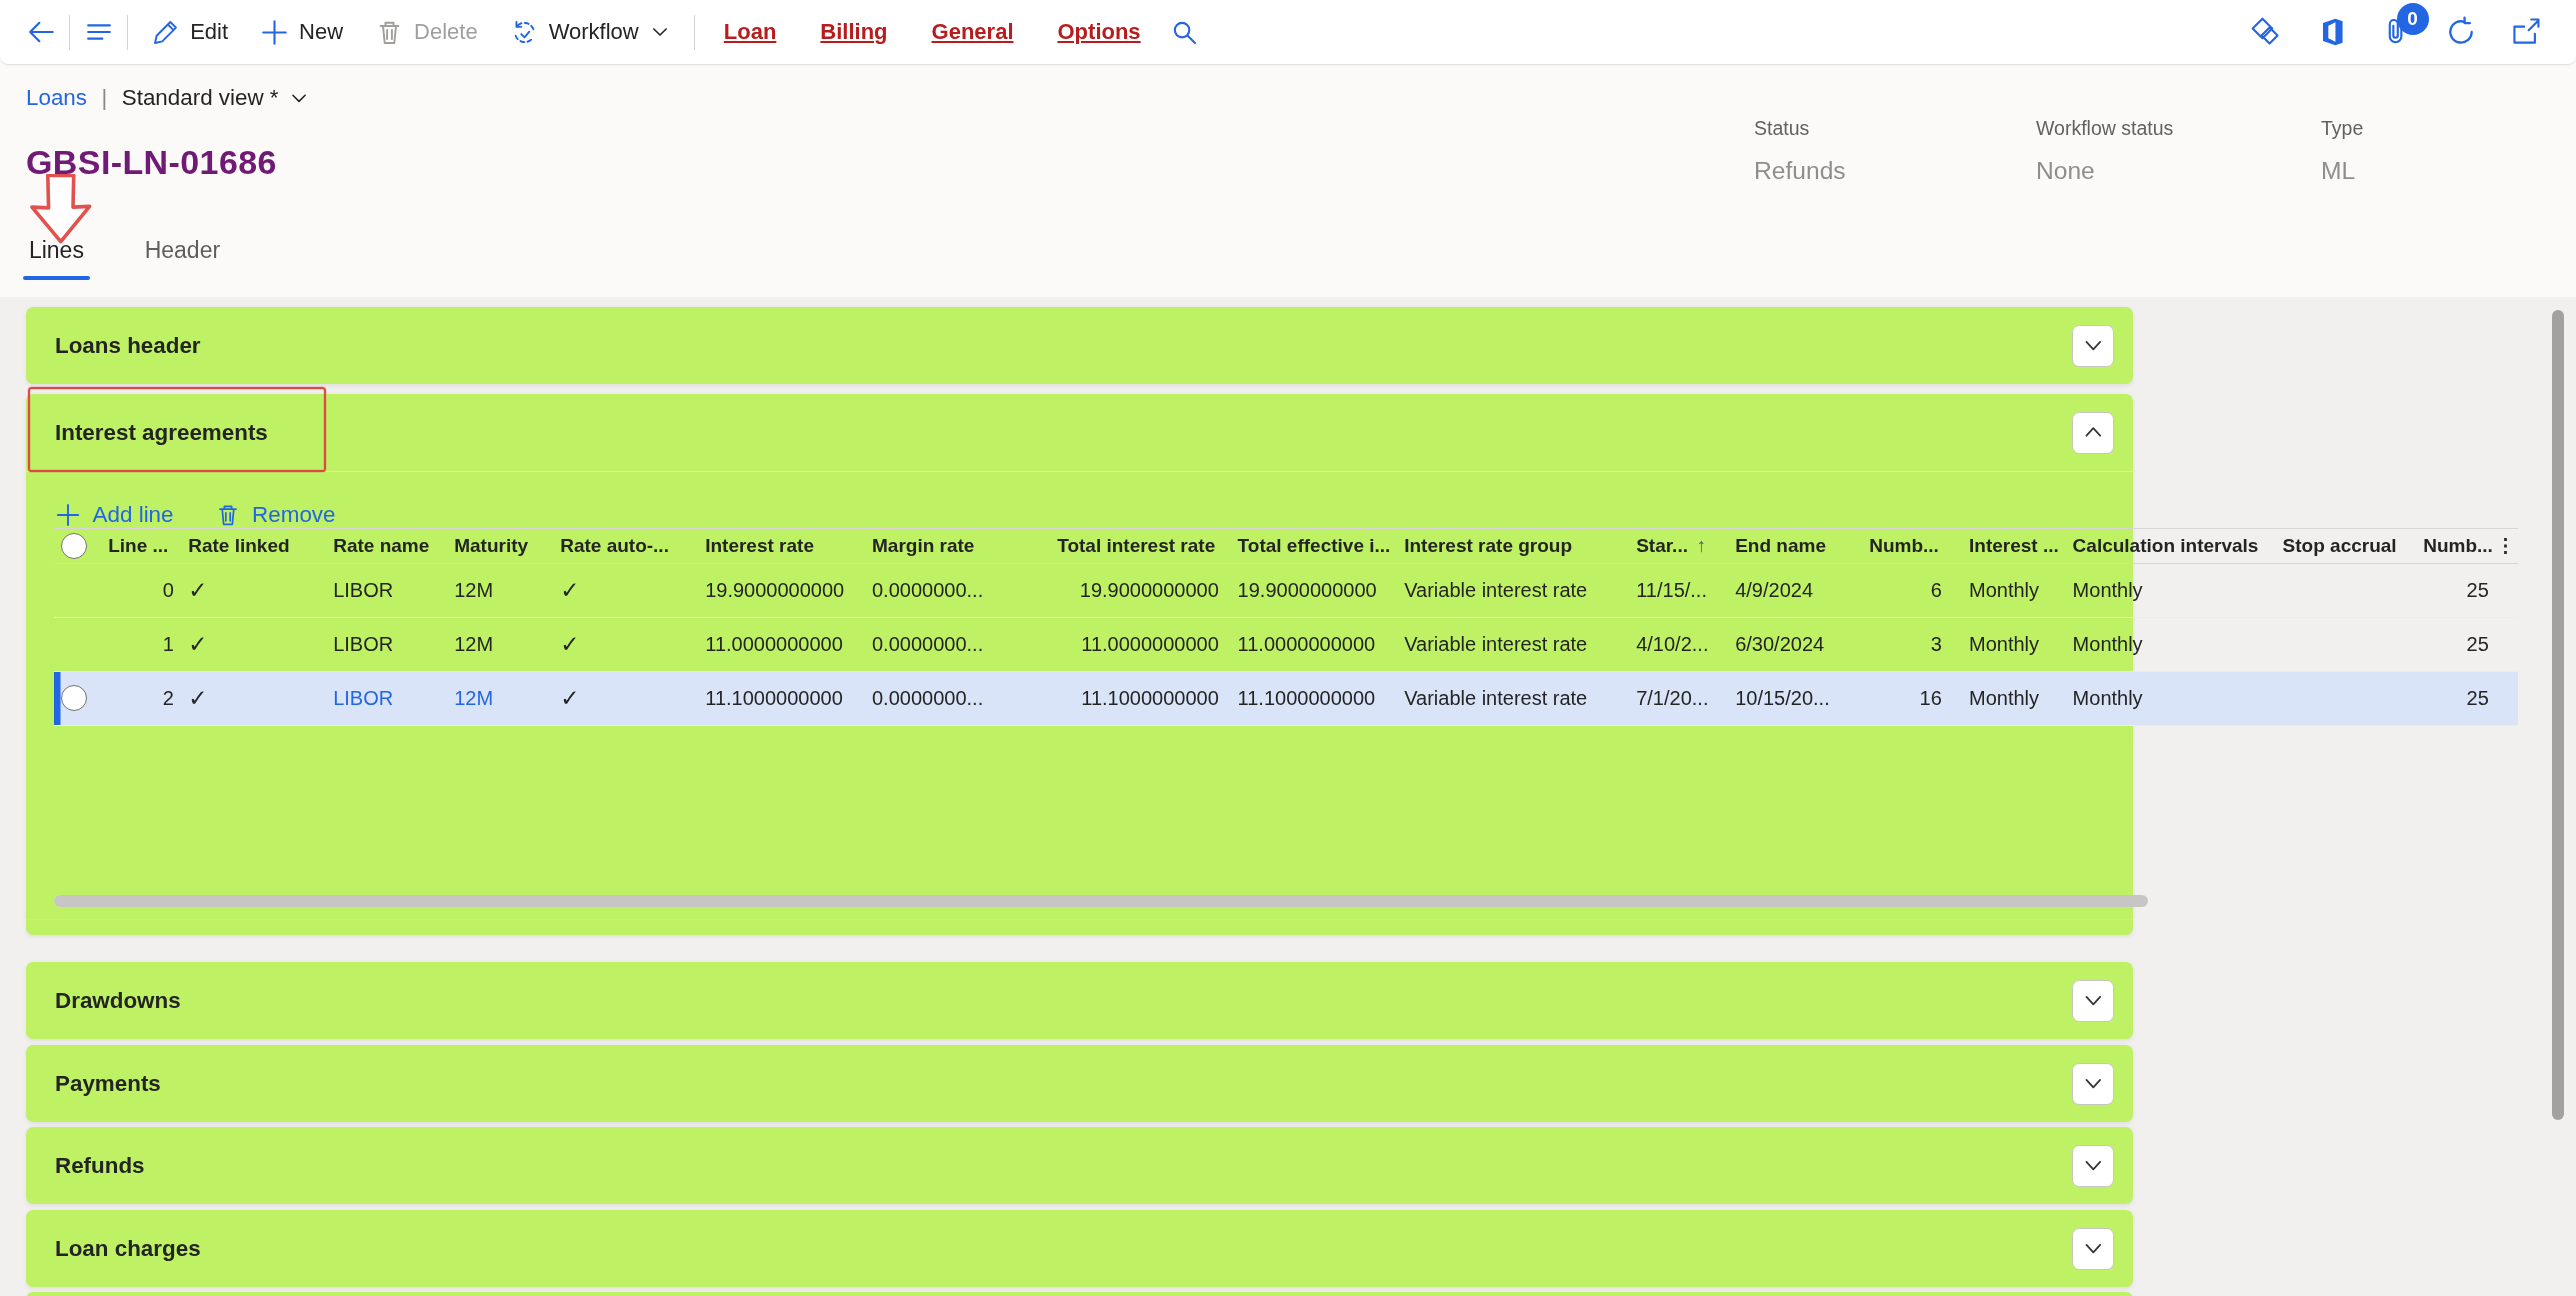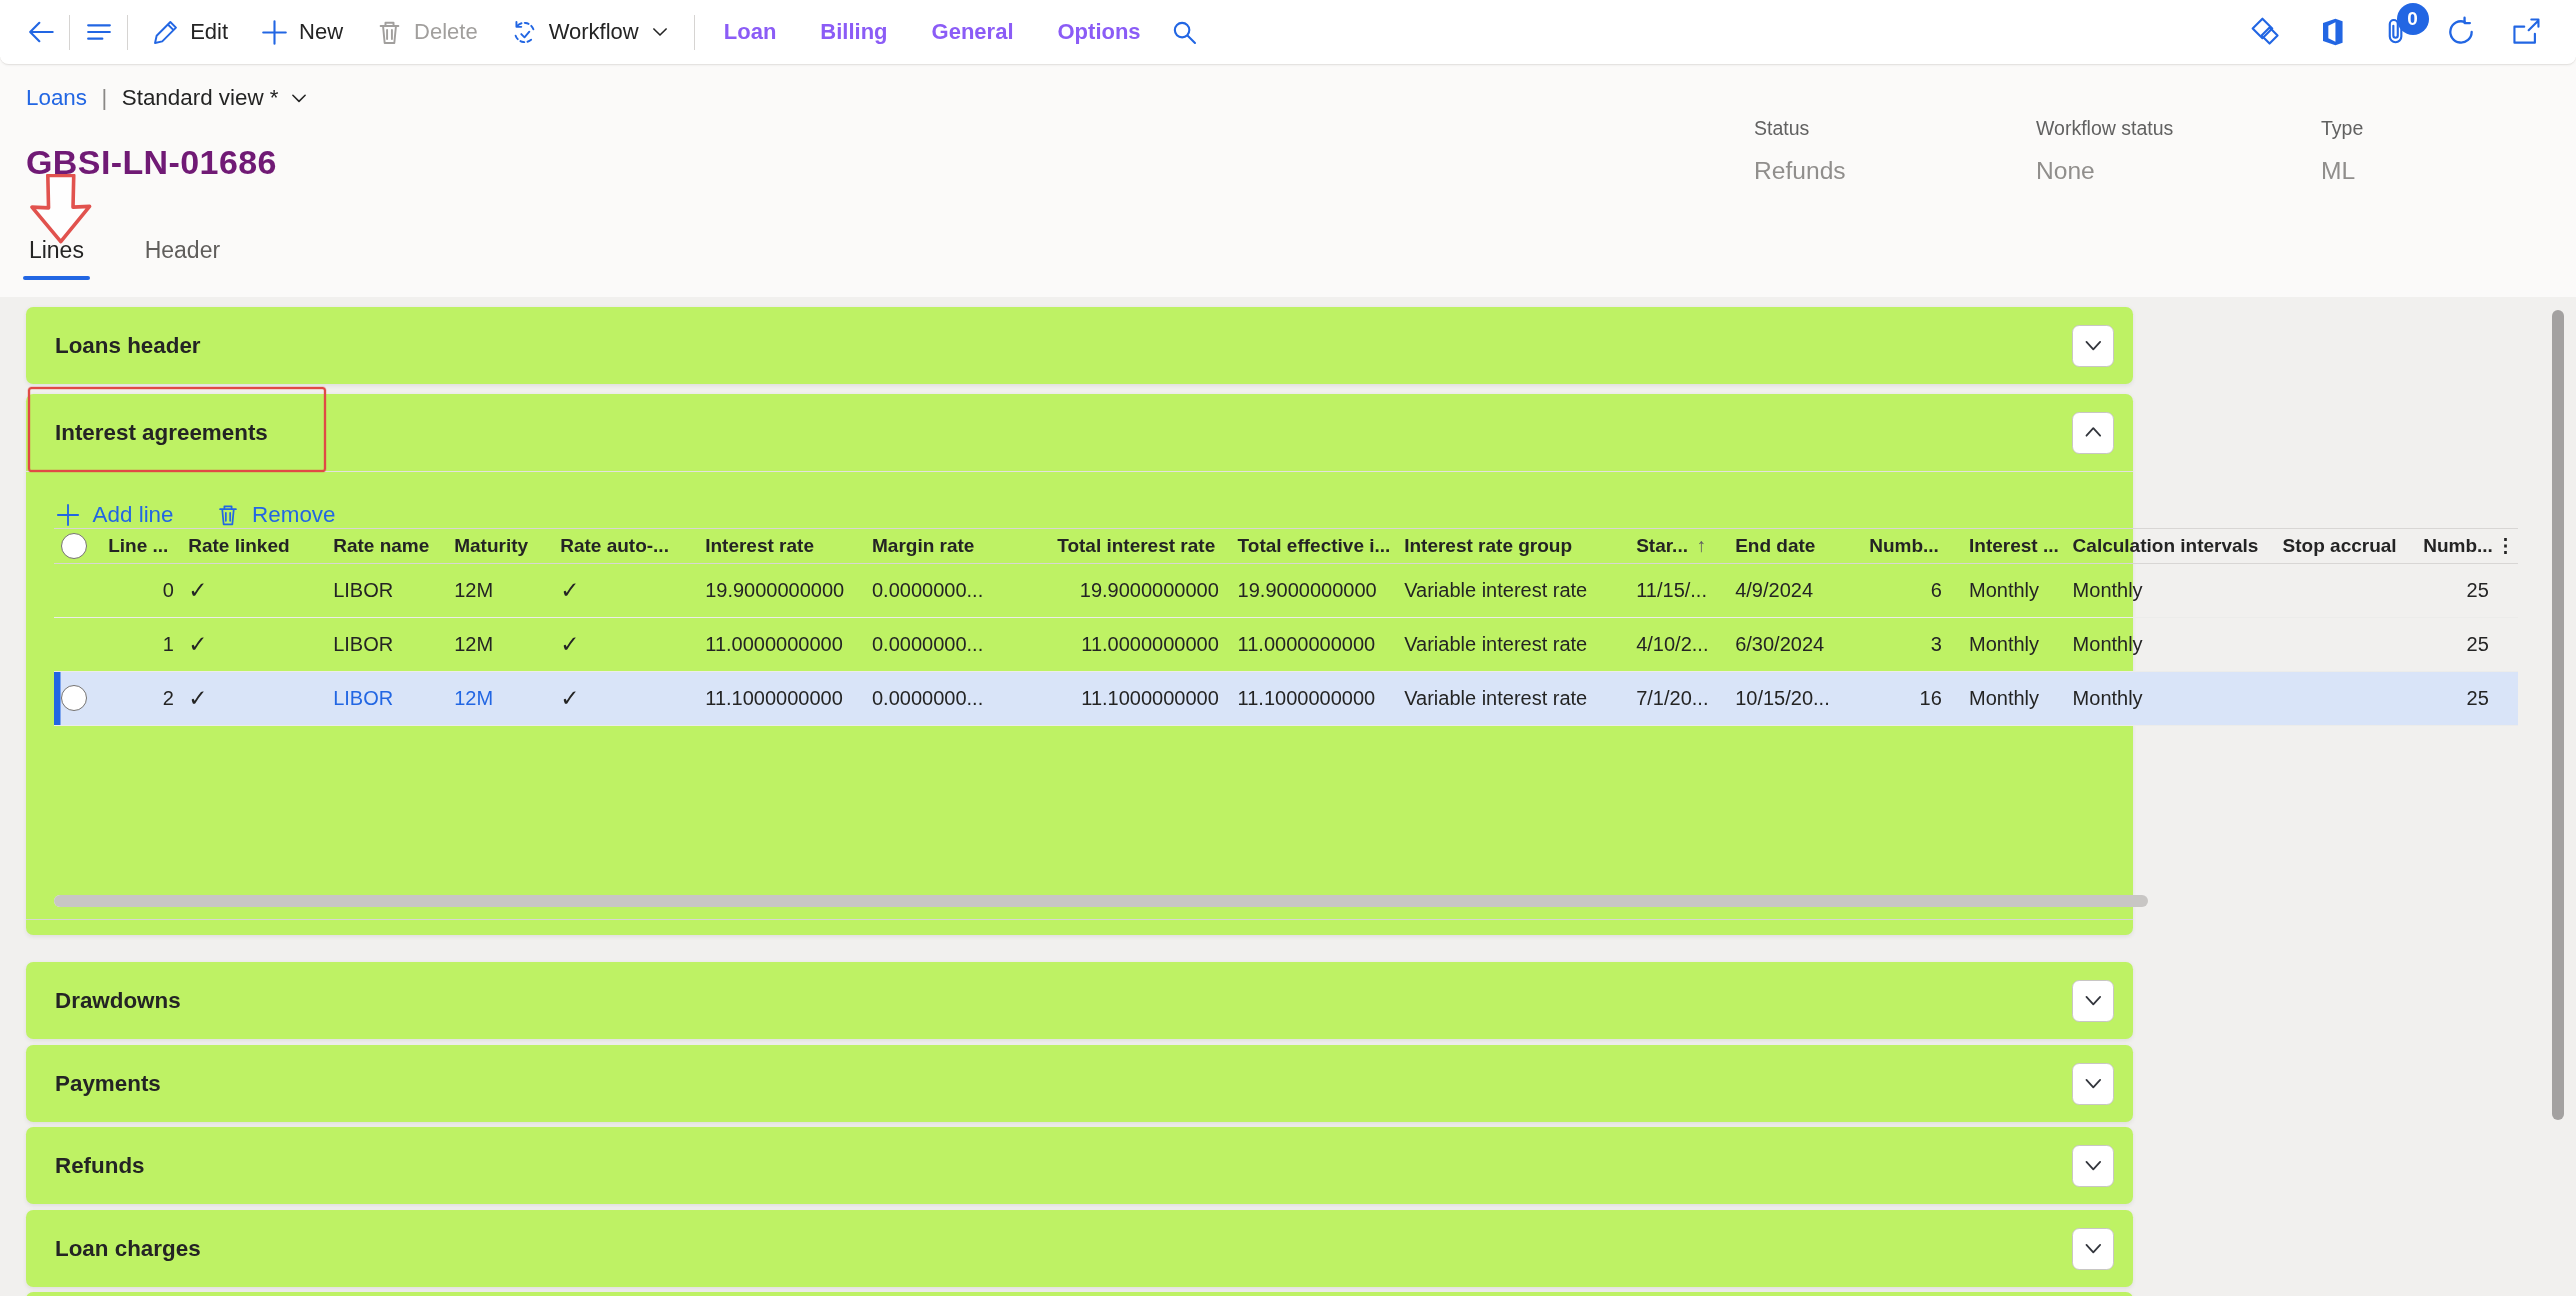--- a/index.html
+++ b/index.html
@@ -21,21 +21,21 @@
     border-radius:0 0 8.7px 8.7px;
     display:flex; align-items:center; padding:0 19px;
     box-shadow:0 0.7px 2.2px rgba(0,0,0,.04);
     z-index:5;
   }
   .tb-btn { display:flex; align-items:center; gap:10px; font-size:22px; color:#242424;
     padding:0 16px; height:46px; border-radius:4.3px; cursor:pointer; white-space:nowrap; }
   .tb-btn.disabled { color:#a19f9d; }
   .tb-icon-btn { display:flex; align-items:center; justify-content:center; width:43px; height:46px; border-radius:4.3px; cursor:pointer; }
   .tb-divider { width:0.7px; height:35px; background:#d6d4d2; margin:0 7.2px; }
-  .tb-menu { font-size:22px; font-weight:600; color:#8b5cf6; padding:0 22px; height:46px; display:flex; align-items:center; cursor:pointer; white-space:nowrap; }
+  .tb-menu { font-size:22px; font-weight:600; color:#b91c1c; padding:0 22px; height:46px; display:flex; align-items:center; cursor:pointer; white-space:nowrap;text-decoration:underline; }
   .tb-right { margin-left:auto; display:flex; align-items:center; gap:22px; padding-right:10px; }
   .tb-right .tb-icon-btn { position:relative; }
   .badge {
     position:absolute; top:-5.8px; right:-11.6px; min-width:32px; height:32px; border-radius:16px;
     background:#2266e3; color:#fff; font-size:19px; font-weight:700;
     display:flex; align-items:center; justify-content:center; padding:0 5.8px;
   }
   svg.ic { display:block; }
 
   
@@ -325,21 +325,21 @@
           <th>Rate linked</th>
           <th>Rate name</th>
           <th>Maturity</th>
           <th>Rate auto-...</th>
           <th class="al-r">Interest rate</th>
           <th class="pad-30">Margin rate</th>
           <th class="al-r">Total interest rate</th>
           <th class="pad-16">Total effective i...</th>
           <th>Interest rate group</th>
           <th><span>Star...</span><span class="sort-arrow">↑</span></th>
-          <th>End date</th>
+          <th>End name</th>
           <th class="al-r">Numb...</th>
           <th class="pad-28">Interest ...</th>
           <th class="pad-16">Calculation intervals</th>
           <th class="pad-16">Stop accrual</th>
           <th class="al-r">Numb...</th>
           <th class="col-menu">⋮</th>
         </tr>
       </thead>
       <tbody>
         <tr class="row">

